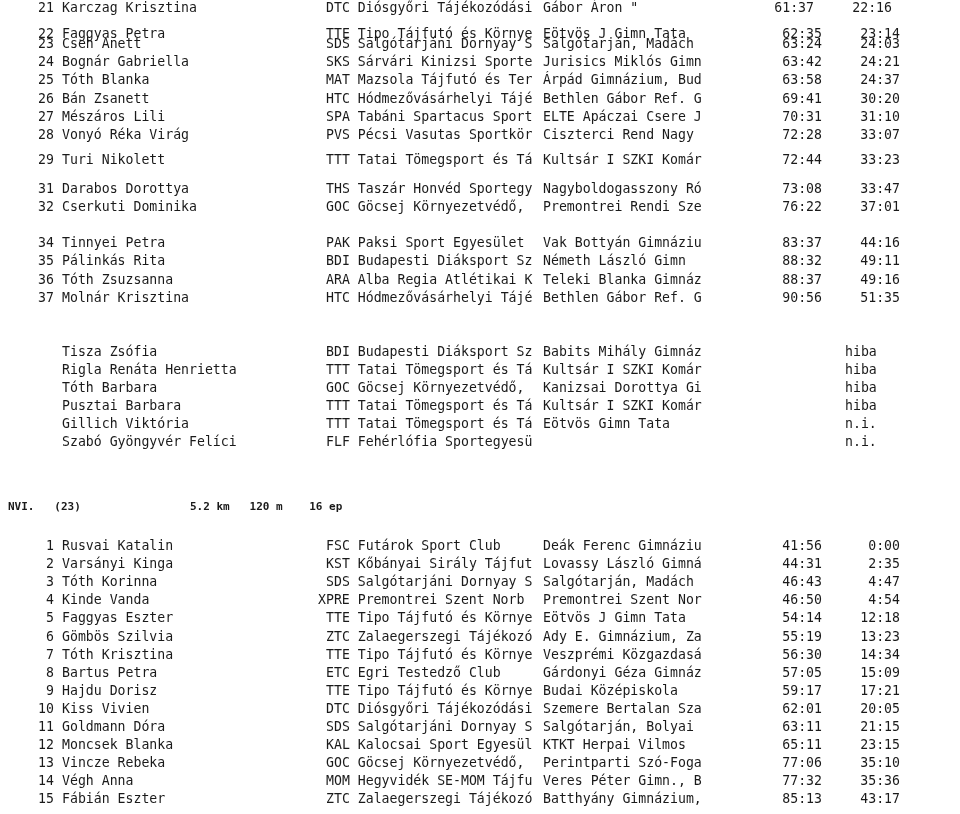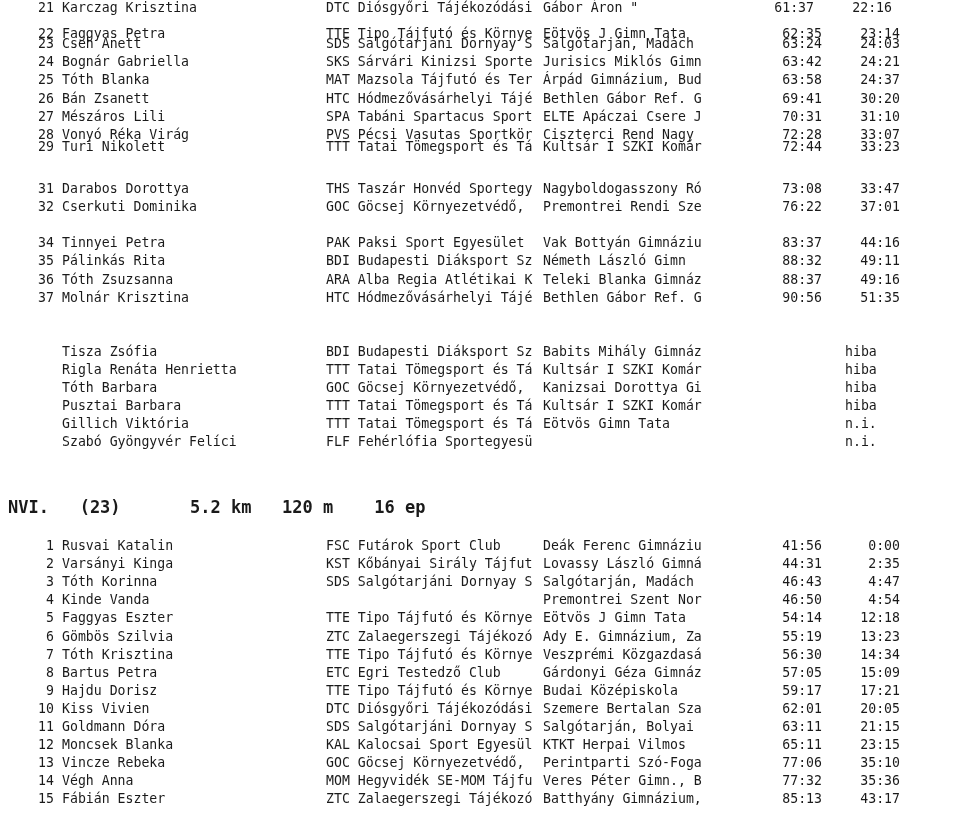--- a/index.html
+++ b/index.html
@@ -49,58 +49,58 @@
   
   .shift-left-1 .c-time  { left: 752px; }
   .shift-left-1 .c-gap   { left: 830px; }
   .shift-club-1 .c-club  { left: 318px; }
 
   .header {
     position: absolute;
     left: 0;
     width: 960px;
     height: 18.1px;
-    font-size: 17px;
+    font-size: 11px;
     line-height: 18.1px;
     font-weight: bold;
     white-space: pre;
   }
   .h-course { position: absolute; left: 8px;   white-space: pre; }
   .h-len    { position: absolute; left: 190px; white-space: pre; }
 </style>
 </head>
 <body>
 
 <div class="sheet" id="sheet">
     <div class="line shift-left-1" style="top: -1px;"><span class="col c-rank">21</span><span class="col c-name">Karczag Krisztina</span><span class="col c-club">DTC Diósgyőri Tájékozódási</span><span class="col c-school">Gábor Áron "</span><span class="col c-time">61:37</span><span class="col c-gap">22:16</span></div>
     <div class="line" style="top: 25px;"><span class="col c-rank">22</span><span class="col c-name">Faggyas Petra</span><span class="col c-club">TTE Tipo Tájfutó és Környe</span><span class="col c-school">Eötvös J Gimn Tata</span><span class="col c-time">62:35</span><span class="col c-gap">23:14</span></div>
     <div class="line" style="top: 35.2px;"><span class="col c-rank">23</span><span class="col c-name">Cseh Anett</span><span class="col c-club">SDS Salgótarjáni Dornyay S</span><span class="col c-school">Salgótarján, Madách</span><span class="col c-time">63:24</span><span class="col c-gap">24:03</span></div>
     <div class="line" style="top: 53.3px;"><span class="col c-rank">24</span><span class="col c-name">Bognár Gabriella</span><span class="col c-club">SKS Sárvári Kinizsi Sporte</span><span class="col c-school">Jurisics Miklós Gimn</span><span class="col c-time">63:42</span><span class="col c-gap">24:21</span></div>
     <div class="line" style="top: 71.4px;"><span class="col c-rank">25</span><span class="col c-name">Tóth Blanka</span><span class="col c-club">MAT Mazsola Tájfutó és Ter</span><span class="col c-school">Árpád Gimnázium, Bud</span><span class="col c-time">63:58</span><span class="col c-gap">24:37</span></div>
     <div class="line" style="top: 89.5px;"><span class="col c-rank">26</span><span class="col c-name">Bán Zsanett</span><span class="col c-club">HTC Hódmezővásárhelyi Tájé</span><span class="col c-school">Bethlen Gábor Ref. G</span><span class="col c-time">69:41</span><span class="col c-gap">30:20</span></div>
     <div class="line" style="top: 107.6px;"><span class="col c-rank">27</span><span class="col c-name">Mészáros Lili</span><span class="col c-club">SPA Tabáni Spartacus Sport</span><span class="col c-school">ELTE Apáczai Csere J</span><span class="col c-time">70:31</span><span class="col c-gap">31:10</span></div>
     <div class="line" style="top: 125.7px;"><span class="col c-rank">28</span><span class="col c-name">Vonyó Réka Virág</span><span class="col c-club">PVS Pécsi Vasutas Sportkör</span><span class="col c-school">Ciszterci Rend Nagy</span><span class="col c-time">72:28</span><span class="col c-gap">33:07</span></div>
-    <div class="line" style="top: 138px;"><span class="col c-rank">29</span><span class="col c-name">Turi Nikolett</span><span class="col c-club">TTT Tatai Tömegsport és Tá</span><span class="col c-school">Kultsár I SZKI Komár</span><span class="col c-time">72:44</span><span class="col c-gap">33:23</span></div>
+    <div class="line" style="top: 151px;"><span class="col c-rank">29</span><span class="col c-name">Turi Nikolett</span><span class="col c-club">TTT Tatai Tömegsport és Tá</span><span class="col c-school">Kultsár I SZKI Komár</span><span class="col c-time">72:44</span><span class="col c-gap">33:23</span></div>
     <div class="line" style="top: 180px;"><span class="col c-rank">31</span><span class="col c-name">Darabos Dorottya</span><span class="col c-club">THS Taszár Honvéd Sportegy</span><span class="col c-school">Nagyboldogasszony Ró</span><span class="col c-time">73:08</span><span class="col c-gap">33:47</span></div>
     <div class="line" style="top: 198.1px;"><span class="col c-rank">32</span><span class="col c-name">Cserkuti Dominika</span><span class="col c-club">GOC Göcsej Környezetvédő,</span><span class="col c-school">Premontrei Rendi Sze</span><span class="col c-time">76:22</span><span class="col c-gap">37:01</span></div>
     <div class="line" style="top: 234.3px;"><span class="col c-rank">34</span><span class="col c-name">Tinnyei Petra</span><span class="col c-club">PAK Paksi Sport Egyesület</span><span class="col c-school">Vak Bottyán Gimnáziu</span><span class="col c-time">83:37</span><span class="col c-gap">44:16</span></div>
     <div class="line" style="top: 252.4px;"><span class="col c-rank">35</span><span class="col c-name">Pálinkás Rita</span><span class="col c-club">BDI Budapesti Diáksport Sz</span><span class="col c-school">Németh László Gimn</span><span class="col c-time">88:32</span><span class="col c-gap">49:11</span></div>
     <div class="line" style="top: 270.5px;"><span class="col c-rank">36</span><span class="col c-name">Tóth Zsuzsanna</span><span class="col c-club">ARA Alba Regia Atlétikai K</span><span class="col c-school">Teleki Blanka Gimnáz</span><span class="col c-time">88:37</span><span class="col c-gap">49:16</span></div>
     <div class="line" style="top: 288.6px; padding-left: 8px;"><span class="col c-rank">37</span><span class="col c-name">Molnár Krisztina</span><span class="col c-club">HTC Hódmezővásárhelyi Tájé</span><span class="col c-school">Bethlen Gábor Ref. G</span><span class="col c-time">90:56</span><span class="col c-gap">51:35</span></div>
     <div class="line" style="top: 342.9px;"><span class="col c-rank"></span><span class="col c-name">Tisza Zsófia</span><span class="col c-club">BDI Budapesti Diáksport Sz</span><span class="col c-school">Babits Mihály Gimnáz</span><span class="col c-stat">hiba</span></div>
     <div class="line" style="top: 361px;"><span class="col c-rank"></span><span class="col c-name">Rigla Renáta Henrietta</span><span class="col c-club">TTT Tatai Tömegsport és Tá</span><span class="col c-school">Kultsár I SZKI Komár</span><span class="col c-stat">hiba</span></div>
     <div class="line" style="top: 379.1px;"><span class="col c-rank"></span><span class="col c-name">Tóth Barbara</span><span class="col c-club">GOC Göcsej Környezetvédő,</span><span class="col c-school">Kanizsai Dorottya Gi</span><span class="col c-stat">hiba</span></div>
     <div class="line" style="top: 397.2px;"><span class="col c-rank"></span><span class="col c-name">Pusztai Barbara</span><span class="col c-club">TTT Tatai Tömegsport és Tá</span><span class="col c-school">Kultsár I SZKI Komár</span><span class="col c-stat">hiba</span></div>
     <div class="line" style="top: 415.3px;"><span class="col c-rank"></span><span class="col c-name">Gillich Viktória</span><span class="col c-club">TTT Tatai Tömegsport és Tá</span><span class="col c-school">Eötvös Gimn Tata</span><span class="col c-stat">n.i.</span></div>
     <div class="line" style="top: 433.4px;"><span class="col c-rank"></span><span class="col c-name">Szabó Gyöngyvér Felíci</span><span class="col c-club">FLF Fehérlófia Sportegyesü</span><span class="col c-school"></span><span class="col c-stat">n.i.</span></div>
     <div class="header" style="top: 498px;"><span class="h-course">NVI.   (23)</span><span class="h-len">5.2 km   120 m    16 ep</span></div>
     <div class="line" style="top: 537px;"><span class="col c-rank">1</span><span class="col c-name">Rusvai Katalin</span><span class="col c-club">FSC Futárok Sport Club</span><span class="col c-school">Deák Ferenc Gimnáziu</span><span class="col c-time">41:56</span><span class="col c-gap">0:00</span></div>
     <div class="line" style="top: 555.1px;"><span class="col c-rank">2</span><span class="col c-name">Varsányi Kinga</span><span class="col c-club">KST Kőbányai Sirály Tájfut</span><span class="col c-school">Lovassy László Gimná</span><span class="col c-time">44:31</span><span class="col c-gap">2:35</span></div>
     <div class="line" style="top: 573.2px;"><span class="col c-rank">3</span><span class="col c-name">Tóth Korinna</span><span class="col c-club">SDS Salgótarjáni Dornyay S</span><span class="col c-school">Salgótarján, Madách</span><span class="col c-time">46:43</span><span class="col c-gap">4:47</span></div>
-    <div class="line shift-club-1" style="top: 591.3px;"><span class="col c-rank">4</span><span class="col c-name">Kinde Vanda</span><span class="col c-school">Premontrei Szent Nor</span><span class="col c-time">46:50</span><span class="col c-gap">4:54</span></div>
+    <div class="line shift-club-1" style="top: 591.3px;"><span class="col c-rank">4</span><span class="col c-name">Kinde Vanda</span><span class="col c-club">XPRE Premontrei Szent Norb</span><span class="col c-school">Premontrei Szent Nor</span><span class="col c-time">46:50</span><span class="col c-gap">4:54</span></div>
     <div class="line" style="top: 609.4px;"><span class="col c-rank">5</span><span class="col c-name">Faggyas Eszter</span><span class="col c-club">TTE Tipo Tájfutó és Környe</span><span class="col c-school">Eötvös J Gimn Tata</span><span class="col c-time">54:14</span><span class="col c-gap">12:18</span></div>
     <div class="line" style="top: 627.5px;"><span class="col c-rank">6</span><span class="col c-name">Gömbös Szilvia</span><span class="col c-club">ZTC Zalaegerszegi Tájékozó</span><span class="col c-school">Ady E. Gimnázium, Za</span><span class="col c-time">55:19</span><span class="col c-gap">13:23</span></div>
     <div class="line" style="top: 645.6px;"><span class="col c-rank">7</span><span class="col c-name">Tóth Krisztina</span><span class="col c-club">TTE Tipo Tájfutó és Környe</span><span class="col c-school">Veszprémi Közgazdasá</span><span class="col c-time">56:30</span><span class="col c-gap">14:34</span></div>
     <div class="line" style="top: 663.7px;"><span class="col c-rank">8</span><span class="col c-name">Bartus Petra</span><span class="col c-club">ETC Egri Testedző Club</span><span class="col c-school">Gárdonyi Géza Gimnáz</span><span class="col c-time">57:05</span><span class="col c-gap">15:09</span></div>
     <div class="line" style="top: 681.8px;"><span class="col c-rank">9</span><span class="col c-name">Hajdu Dorisz</span><span class="col c-club">TTE Tipo Tájfutó és Környe</span><span class="col c-school">Budai Középiskola</span><span class="col c-time">59:17</span><span class="col c-gap">17:21</span></div>
     <div class="line" style="top: 699.9px;"><span class="col c-rank">10</span><span class="col c-name">Kiss Vivien</span><span class="col c-club">DTC Diósgyőri Tájékozódási</span><span class="col c-school">Szemere Bertalan Sza</span><span class="col c-time">62:01</span><span class="col c-gap">20:05</span></div>
     <div class="line" style="top: 718px;"><span class="col c-rank">11</span><span class="col c-name">Goldmann Dóra</span><span class="col c-club">SDS Salgótarjáni Dornyay S</span><span class="col c-school">Salgótarján, Bolyai</span><span class="col c-time">63:11</span><span class="col c-gap">21:15</span></div>
     <div class="line" style="top: 736.1px;"><span class="col c-rank">12</span><span class="col c-name">Moncsek Blanka</span><span class="col c-club">KAL Kalocsai Sport Egyesül</span><span class="col c-school">KTKT Herpai Vilmos</span><span class="col c-time">65:11</span><span class="col c-gap">23:15</span></div>
     <div class="line" style="top: 754.2px;"><span class="col c-rank">13</span><span class="col c-name">Vincze Rebeka</span><span class="col c-club">GOC Göcsej Környezetvédő,</span><span class="col c-school">Perintparti Szó-Foga</span><span class="col c-time">77:06</span><span class="col c-gap">35:10</span></div>
     <div class="line" style="top: 772.3px;"><span class="col c-rank">14</span><span class="col c-name">Végh Anna</span><span class="col c-club">MOM Hegyvidék SE-MOM Tájfu</span><span class="col c-school">Veres Péter Gimn., B</span><span class="col c-time">77:32</span><span class="col c-gap">35:36</span></div>

